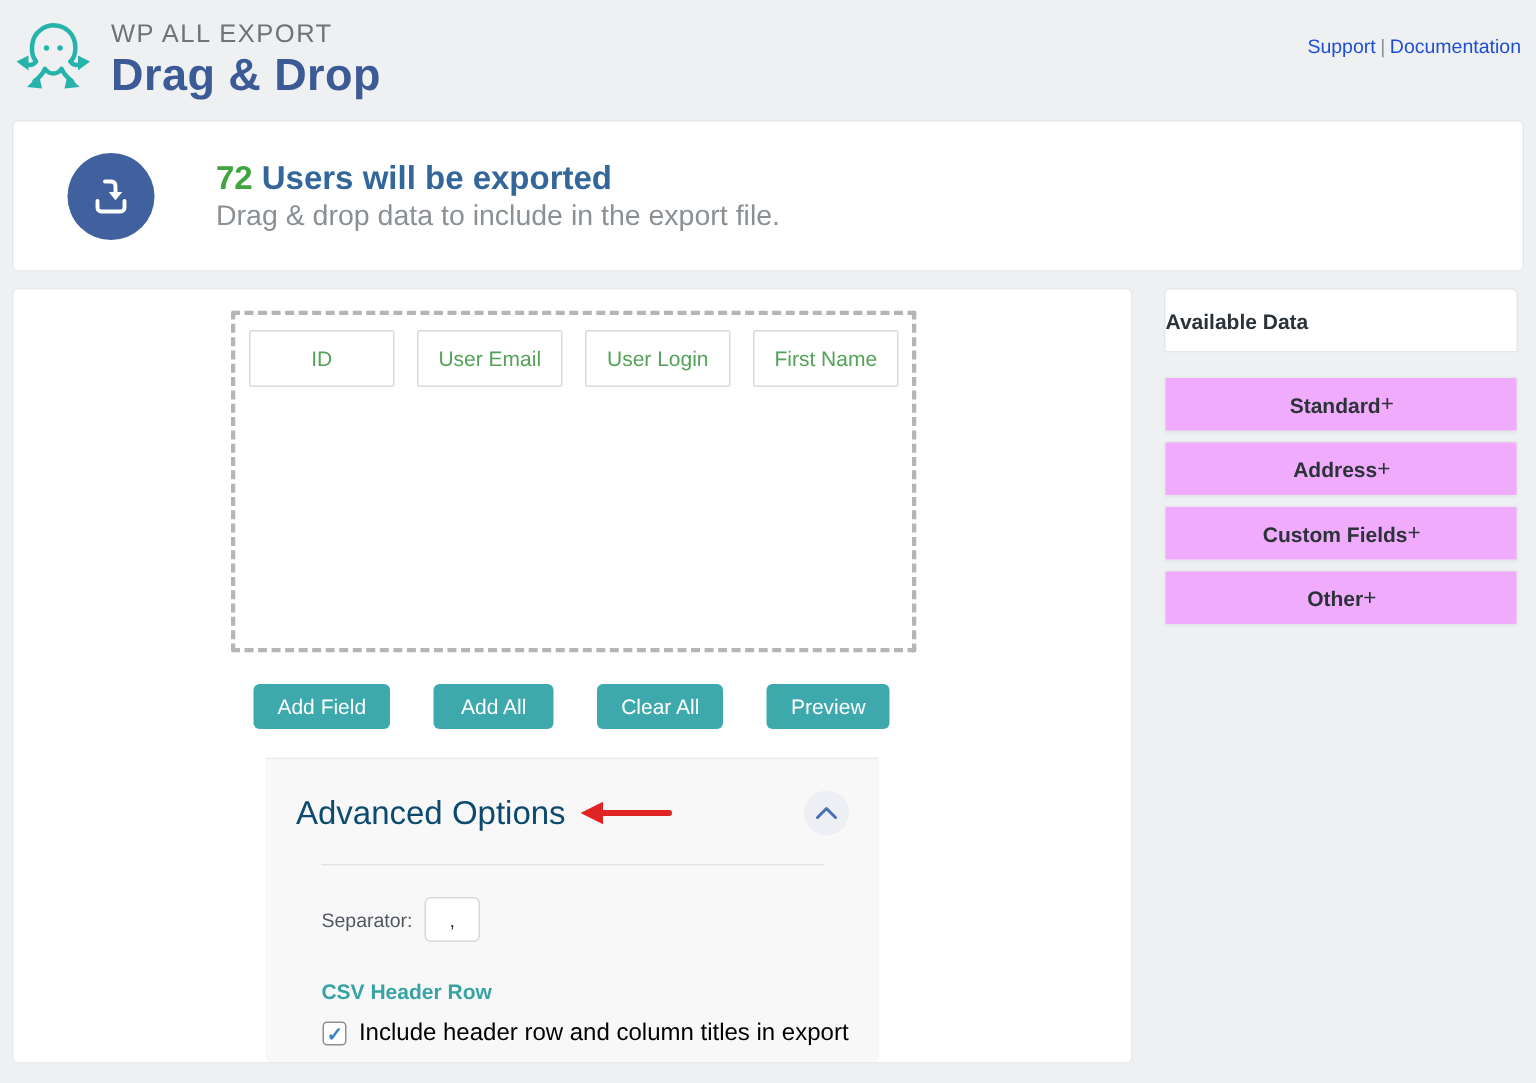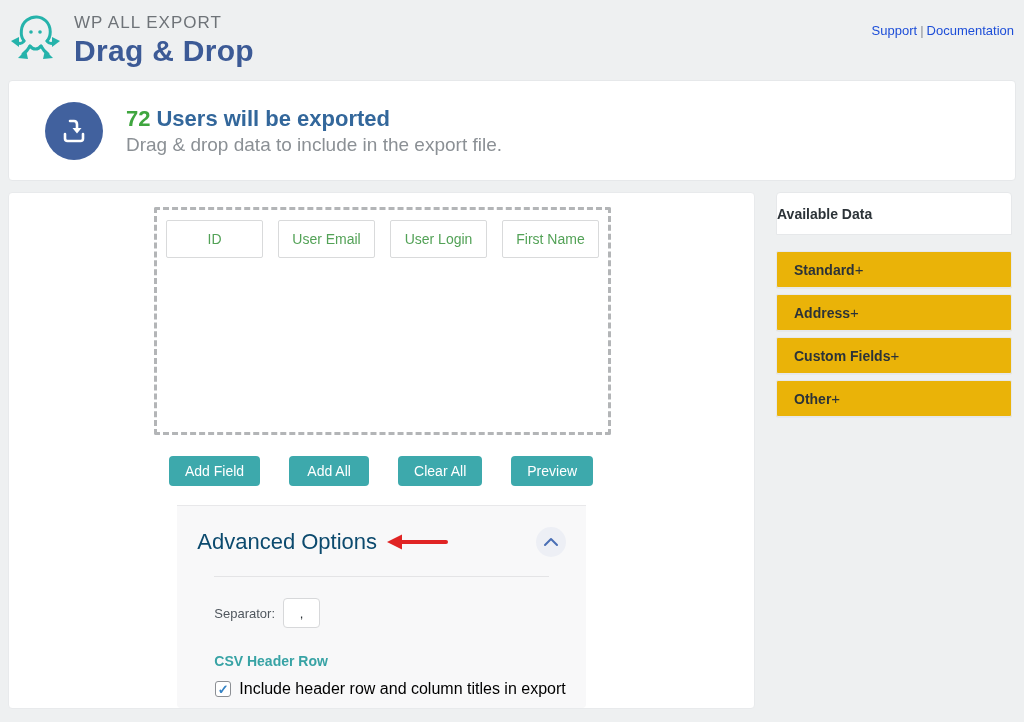--- a/index.html
+++ b/index.html
@@ -39,20 +39,21 @@
   
   .banner {
     margin: 0 8px;
     background: #ffffff;
     border: 1px solid #e6e8ea;
     border-radius: 4px;
     height: 101px;
     display: flex;
     align-items: center;
     padding: 0 36px;
+    gap: 18px;
   }
   .banner-circle {
     width: 58px; height: 58px; border-radius: 50%;
     background: #41619e;
     display: flex; align-items: center; justify-content: center;
     flex: 0 0 auto;
   }
   .banner-text { margin-left: 23px; }
   .banner-heading { font-size: 22px; font-weight: 600; color: #33679b; }
   .banner-heading .count { color: #3fa63f; margin-right: 6px; }
@@ -172,27 +173,27 @@
   .sidebar-header {
     background: #ffffff;
     border: 1px solid #e6e8ea;
     border-radius: 4px 4px 0 0;
     text-align: left;
     font-size: 14px; font-weight: 700; color: #2c3338;
     padding: 13px 0 12px 0;
   }
   .sidebar-cats { margin-top: 16px; }
   .cat-row {
-    background: #eab308;
+    background: #f0abfc;
     border: 1px solid #e6e8ea;
     border-radius: 2px;
     box-shadow: 0 1px 1px rgba(0,0,0,0.03);
     height: 37px;
     margin-bottom: 6px;
-    display: flex; align-items: center; justify-content: flex-start;
+    display: flex; align-items: center; justify-content: center;
     padding: 0 16px 0 17px;
     font-size: 14px; font-weight: 700; color: #2c3338;
     cursor: pointer;
   }
   .cat-plus { font-weight: 400; font-size: 15px; color: #2c3338; }
 </style>
 </head>
 <body>
 
 <div class="page">

